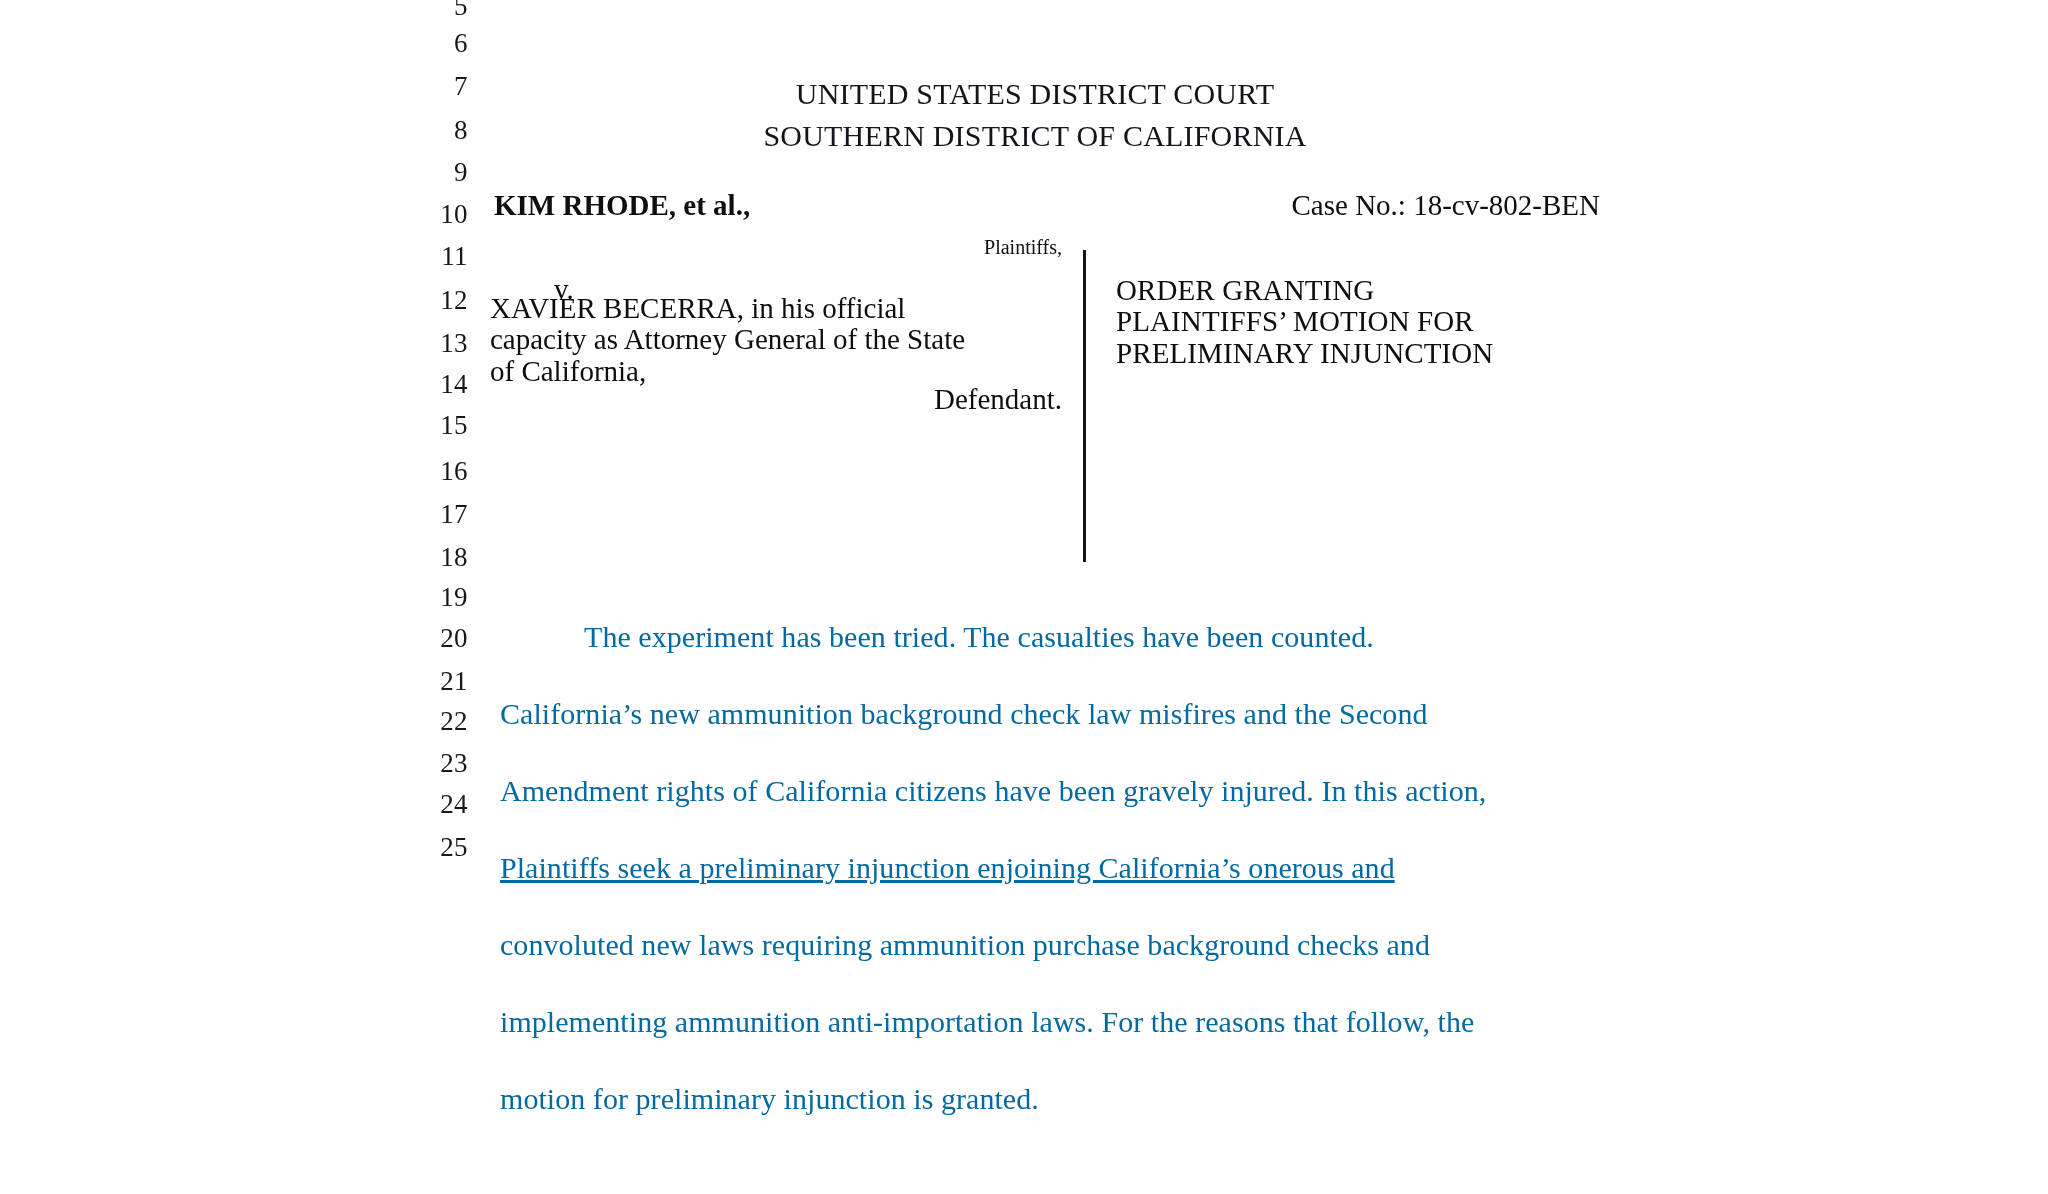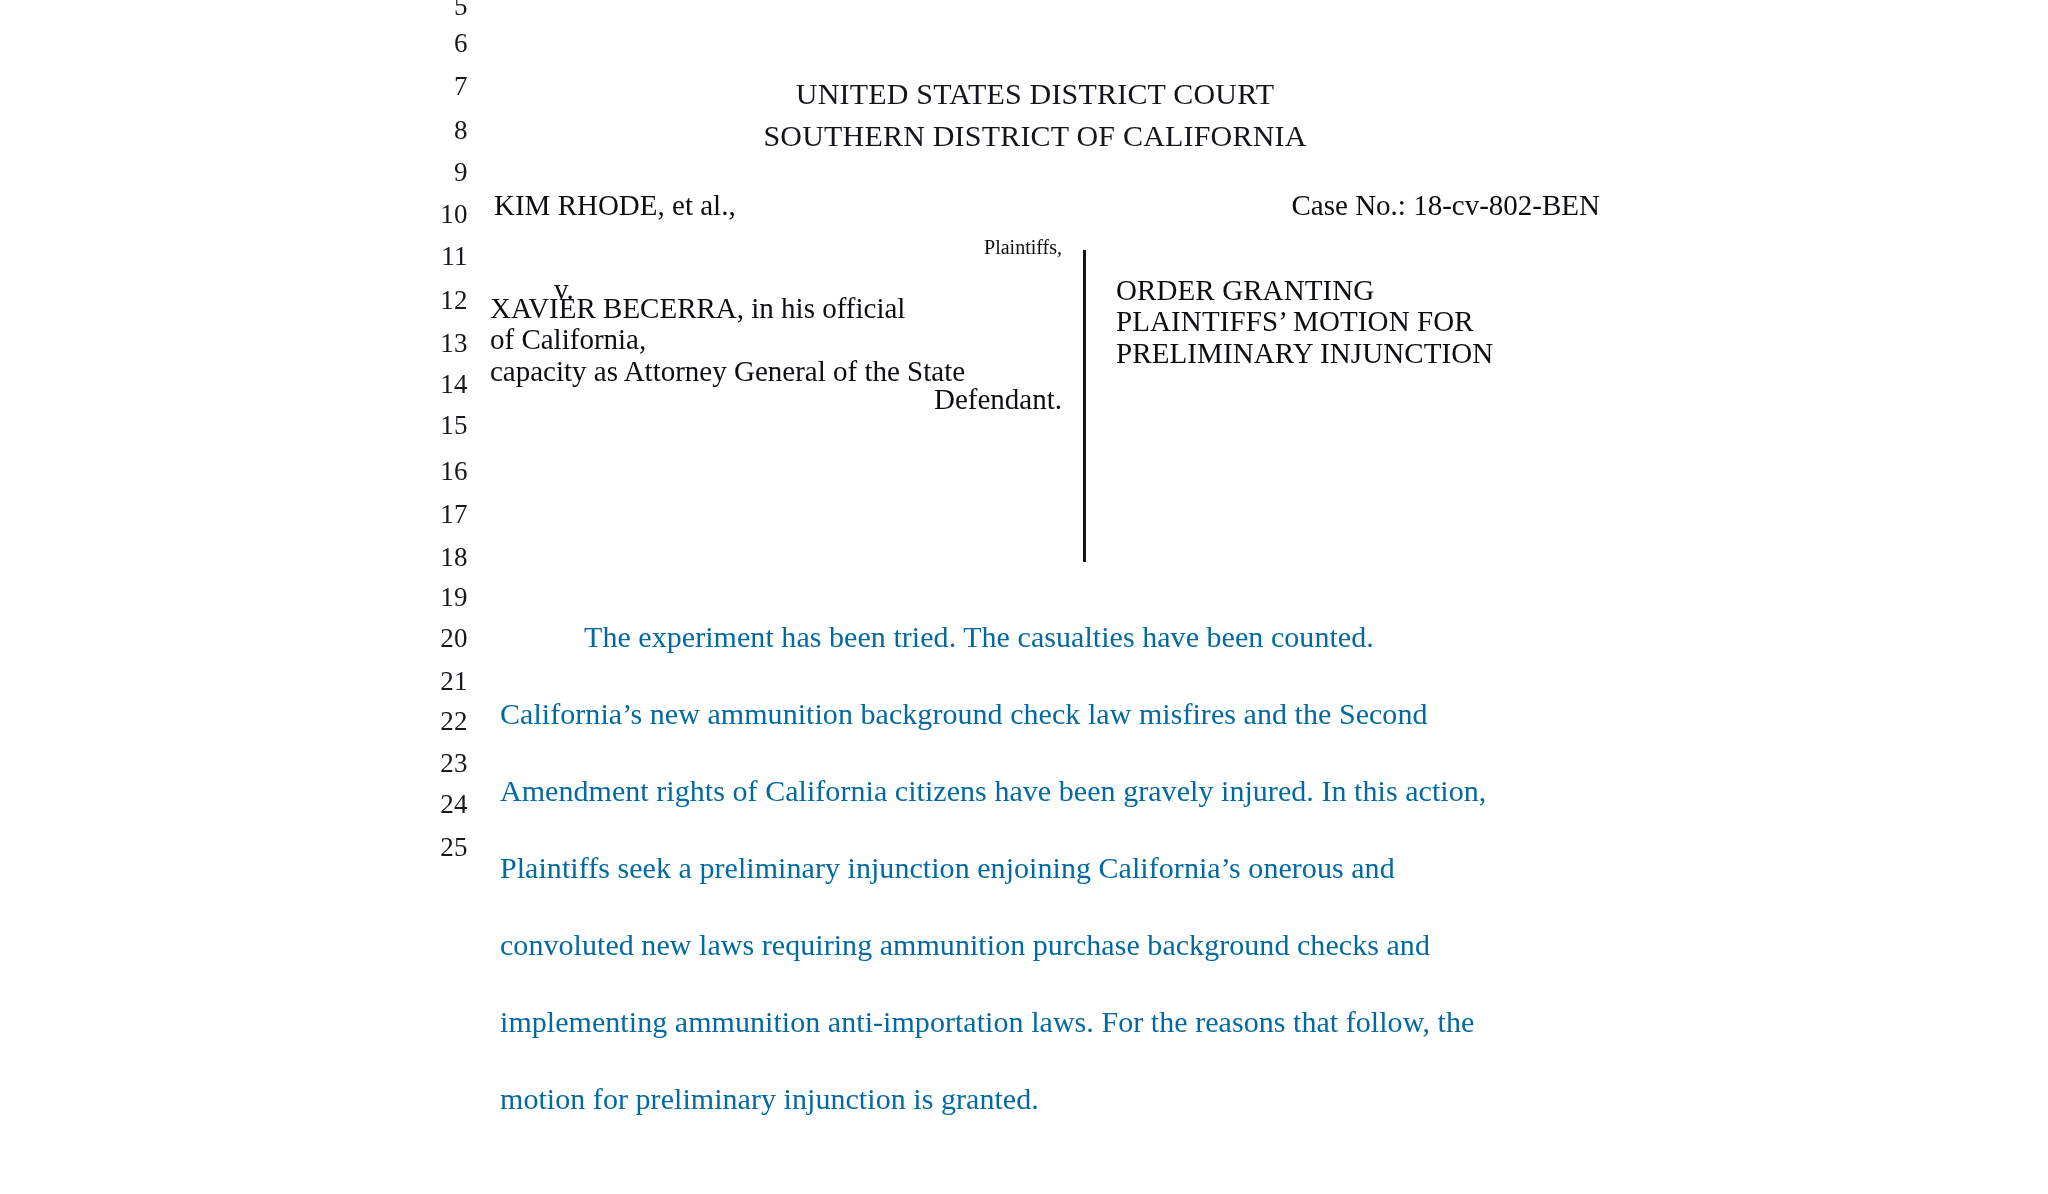--- a/index.html
+++ b/index.html
@@ -95,20 +95,21 @@
     height: 390px;
   }
 
   .party-plaintiff {
     position: absolute;
     left: 24px;
     top: 6px;
     font-size: 29px;
     line-height: 1.16;
     white-space: nowrap;
+    font-weight: bold;
   }
   .role-plaintiffs {
     position: absolute;
     right: 8px;
     top: 53px;
     font-size: 20px;
     line-height: 1.16;
     text-align: right;
     white-space: nowrap;
   }
@@ -209,38 +210,38 @@
 
     <div class="caption">
       <div class="cap-divider"></div>
 
       <div class="cap-left">
         <div class="party-plaintiff">KIM RHODE, et al.,</div>
         <div class="role-plaintiffs">Plaintiffs,</div>
         <div class="versus">v.</div>
         <div class="party-defendant">
           <div>XAVIER BECERRA, in his official</div>
+          <div>capacity as Attorney General of the State</div>
           <div>of California,</div>
-          <div>capacity as Attorney General of the State</div>
         </div>
         <div class="role-defendant">Defendant.</div>
       </div>
 
       <div class="cap-right">
         <div class="case-no">Case No.: 18-cv-802-BEN</div>
         <div class="order-title">
           <div>ORDER GRANTING</div>
           <div>PLAINTIFFS’ MOTION FOR</div>
           <div>PRELIMINARY INJUNCTION</div>
         </div>
       </div>
     </div>
 
     <div class="bodyline" style="top:612px; left:584px;">The experiment has been tried.   The casualties have been counted.</div>
     <div class="bodyline" style="top:689px;">California’s new ammunition background check law misfires and the Second</div>
     <div class="bodyline" style="top:766px;">Amendment rights of California citizens have been gravely injured.   In this action,</div>
-    <div class="bodyline" style="top:843px;">Plaintiffs seek a preliminary injunction enjoining California’s onerous and</div>
+    <div class="bodyline" style="top:843px;text-decoration:underline;">Plaintiffs seek a preliminary injunction enjoining California’s onerous and</div>
     <div class="bodyline" style="top:920px;">convoluted new laws requiring ammunition purchase background checks and</div>
     <div class="bodyline" style="top:997px;">implementing ammunition anti-importation laws.   For the reasons that follow, the</div>
     <div class="bodyline" style="top:1074px;">motion for preliminary injunction is granted.</div>
 
   </div>
 </div>
 
 </body></html>

